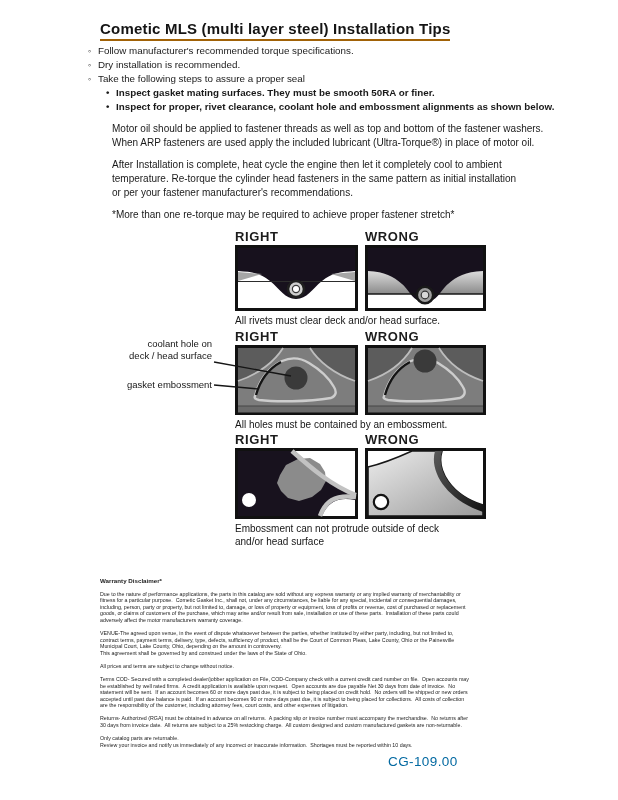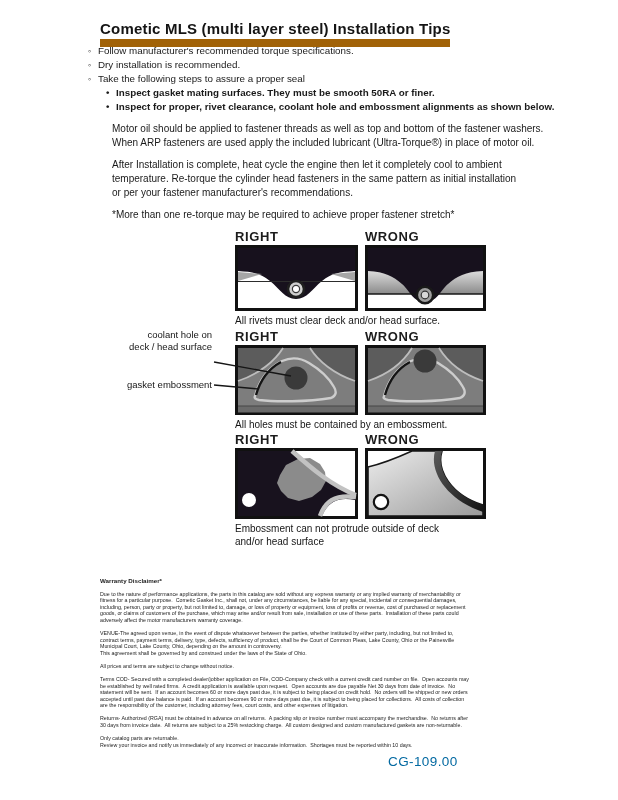--- a/index.html
+++ b/index.html
@@ -3,42 +3,42 @@
 <meta charset="utf-8">
 <style>
   html,body{margin:0;padding:0;background:#ffffff;}
   .page{
     position:relative;width:618px;height:800px;background:#ffffff;overflow:hidden;
     font-family:"Liberation Sans", sans-serif;color:#1a1a1a;
   }
   
   .title-wrap{position:absolute;left:100px;top:20px;}
   .title{font-size:15px;font-weight:700;letter-spacing:0.2px;color:#141414;
-         border-bottom:8px solid #a16207;padding-bottom:2px;white-space:nowrap;}
+         border-bottom:2px solid #a16207;padding-bottom:2px;white-space:nowrap;}
   
   .tips{position:absolute;left:88px;top:44px;font-size:9.8px;line-height:14px;white-space:nowrap;}
   .tip{position:relative;padding-left:10px;}
   .tip::before{content:"\25E6";position:absolute;left:0;top:0;font-size:9px;}
   .sub{position:relative;margin-left:18px;padding-left:10px;font-weight:bold;}
   .sub::before{content:"\2022";position:absolute;left:0;top:0;font-size:9.8px;}
   
   .diesel{position:absolute;left:112px;top:118px;}
   .diesel-h{font-size:11.5px;font-weight:700;color:#141414;}
   .diesel p{margin:8px 0 0 0;font-size:10px;line-height:14px;white-space:pre;color:#1a1a1a;}
   .diesel p.first{margin-top:4px;}
   
   .diagram{position:absolute;left:235px;width:260px;}
   .dg1{top:229px;} .dg2{top:329px;} .dg3{top:432px;}
   .dheads{display:flex;gap:7px;}
   .dhead{width:123px;text-align:left;font-size:13px;font-weight:700;letter-spacing:0.6px;color:#1c1c1c;}
   .dboxes{display:flex;gap:7px;margin-top:1px;}
   .caption{font-size:10px;line-height:13px;margin-top:3px;color:#161616;white-space:pre;}
   
   .lbl{position:absolute;text-align:right;font-size:9.5px;line-height:11.5px;color:#161616;width:115px;}
-  .lbl-coolant{left:97px;top:329px;}
+  .lbl-coolant{left:97px;top:338px;}
   .lbl-emboss{left:97px;top:379px;}
   .leader-overlay{position:absolute;left:0;top:0;pointer-events:none;}
   
   .disc{position:absolute;left:100px;top:577px;width:460px;color:#1c1c1c;}
   .disc-h{font-size:6.2px;font-weight:700;}
   .disc p{margin:6.5px 0 0 0;font-size:5.3px;line-height:6.6px;white-space:pre;font-weight:400;}
   
   .pagenum{position:absolute;left:388px;top:754px;font-size:13.5px;letter-spacing:0.4px;color:#0369a1;}
   svg{display:block;}
 </style>

